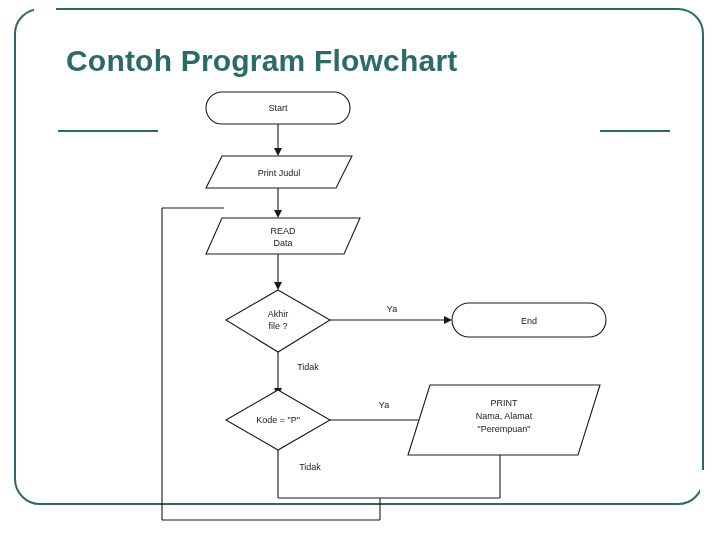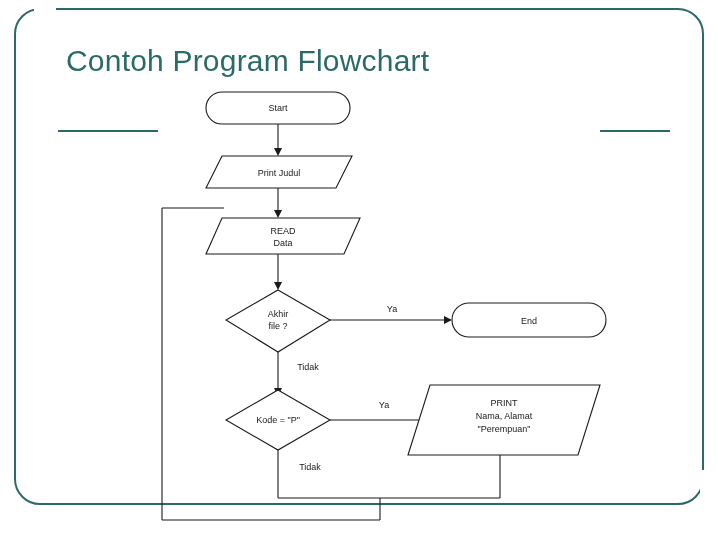--- a/index.html
+++ b/index.html
@@ -41,21 +41,21 @@
     left: 700px;
     top: 470px;
     width: 18px;
     height: 40px;
   }
   #title {
     position: absolute;
     left: 66px;
     top: 44px;
     font-size: 30px;
-    font-weight: normal;
+    font-weight: bold;
     color: #2b6a66;
     letter-spacing: 0.2px;
     white-space: nowrap;
   }
   .rule {
     position: absolute;
     height: 2px;
     background: #2b6a66;
   }
   #rule-left {

